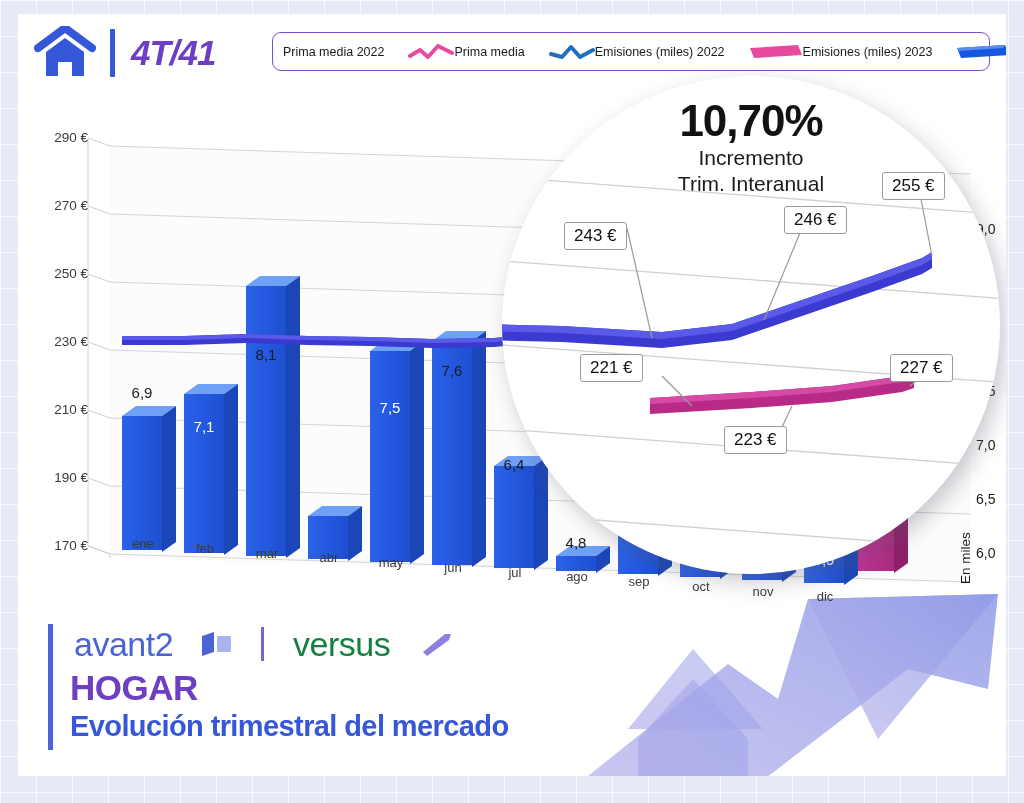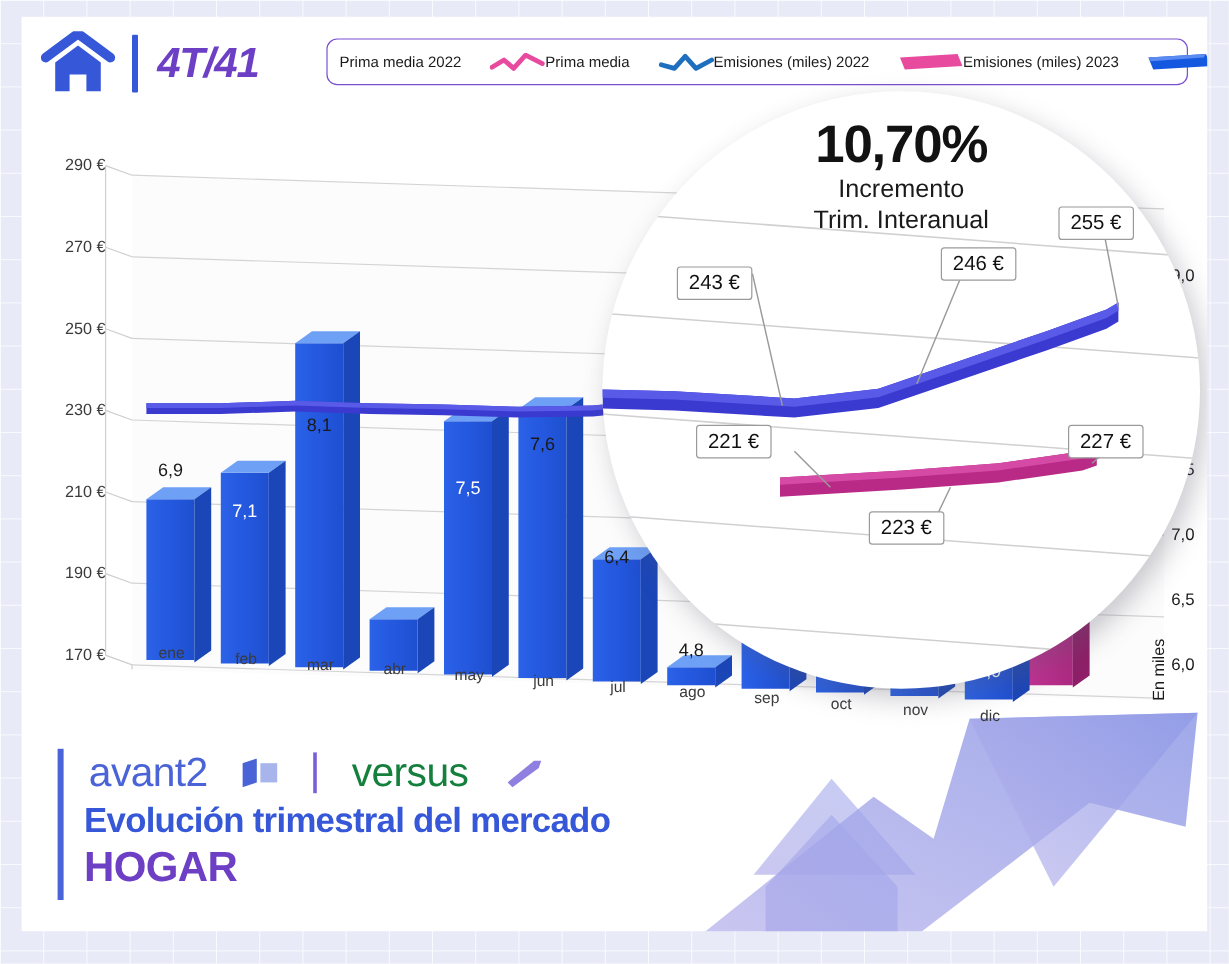--- a/index.html
+++ b/index.html
@@ -409,17 +409,17 @@
       <svg width="30" height="24" viewBox="0 0 30 24">
         <polygon points="0,4 12,0 12,20 0,24" fill="#4a63d6"></polygon>
         <rect x="15" y="4" width="14" height="16" fill="#a8b4ec"></rect>
       </svg>
       <span id="brand-sep"></span>
       <span id="brand-versus">versus</span>
       <svg width="34" height="24" viewBox="0 0 34 24">
         <polygon points="4,20 26,2 32,2 30,8 8,24" fill="#8f7fe0"></polygon>
       </svg>
     </div>
+    <div id="brand-segment">HOGAR</div>
     <div id="brand-title">Evolución trimestral del mercado</div>
-    <div id="brand-segment">HOGAR</div>
   </div>
 
 </div>
 
 </body></html>

